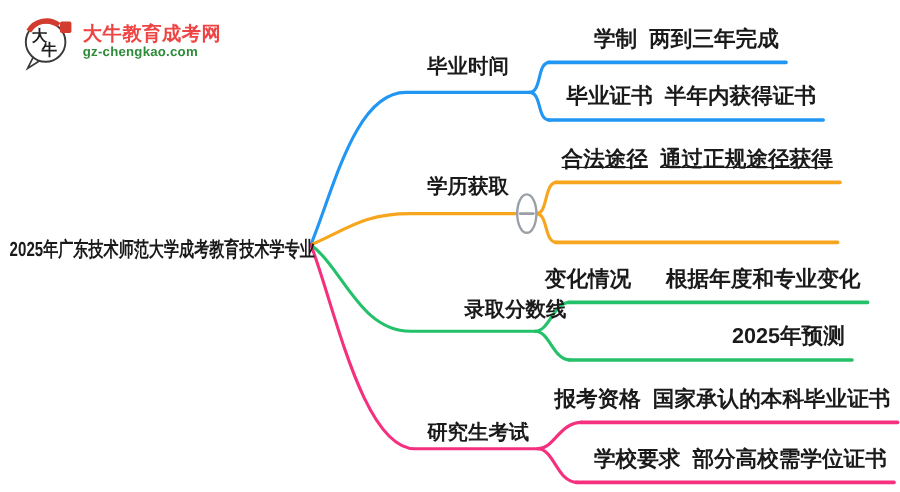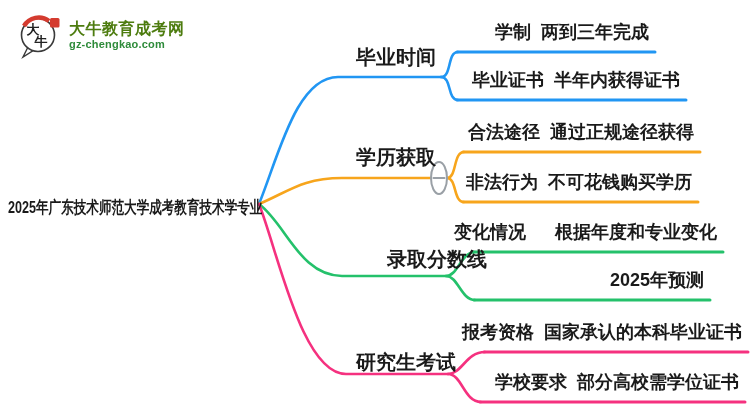--- a/index.html
+++ b/index.html
@@ -3,42 +3,42 @@
 <meta charset="utf-8">
 <style>
   html,body{margin:0;padding:0;background:#fff;}
   body{font-family:"Liberation Sans","DejaVu Sans",sans-serif;color:#1a1a1a;}
   .stage{position:relative;width:750px;height:410px;background:#fff;overflow:hidden;}
   .stage svg.connectors{position:absolute;left:0;top:0;}
 
   
   .logo{position:absolute;left:16px;top:11px;display:flex;align-items:center;gap:7px;cursor:pointer;}
   .logo-text{display:flex;flex-direction:column;line-height:1.12;}
-  .logo-name{font-size:16px;font-weight:700;color:#4d7c0f;letter-spacing:.5px;}
+  .logo-name{font-size:16px;font-weight:700;color:#ef4444;letter-spacing:.5px;}
   .logo-url{font-size:11px;font-weight:700;color:#2E8B3A;letter-spacing:.2px;}
 
   
   .main-topic{position:absolute;left:8px;top:196px;font-size:17px;font-weight:700;
     white-space:nowrap;transform:scaleX(.74);transform-origin:left center;}
 
   
-  .branch-label{position:absolute;font-size:20px;font-weight:600;white-space:nowrap;}
+  .branch-label{position:absolute;font-size:17px;font-weight:600;white-space:nowrap;}
   .bl-1{left:356px;top:44px;}
   .bl-2{left:356px;top:144px;}
   .bl-3{left:351px;top:246px;margin-left:36px;}
   .bl-4{left:356px;top:349px;}
 
   
   .leaf{position:absolute;height:30px;box-sizing:border-box;display:flex;
     justify-content:flex-end;align-items:flex-end;
     padding:0 6px 8px 20px;font-size:18px;font-weight:600;white-space:nowrap;}
   .leaf .v{margin-left:10px;}
   .lf-a{left:457px;top:22px;width:198px;}
   .lf-b{left:457px;top:70px;width:229px;}
-  .lf-c{left:463px;top:122px;width:237px;}
+  .lf-c{left:463px;top:122px;width:237px;text-decoration:underline;}
   .lf-d{left:463px;top:172px;width:235px;}
   .lf-e{left:474px;top:222px;width:249px;gap:19px;}
   .lf-f{left:474px;top:270px;width:236px;}
   .lf-g{left:484px;top:322px;width:264px;}
   .lf-h{left:480px;top:372px;width:265px;}
 </style>
 </head>
 <body>
 
 <div class="stage">
@@ -118,24 +118,20 @@
     <span class="v">两到三年完成</span>
   </div>
   <div class="leaf lf-b">
     <span class="k">毕业证书</span>
     <span class="v">半年内获得证书</span>
   </div>
   <div class="leaf lf-c">
     <span class="k">合法途径</span>
     <span class="v">通过正规途径获得</span>
   </div>
-  <div class="leaf lf-d">
-    <span class="k">非法行为</span>
-    <span class="v">不可花钱购买学历</span>
-  </div>
   <div class="leaf lf-e">
     <span class="k">变化情况</span>
     <span class="v">根据年度和专业变化</span>
   </div>
   <div class="leaf lf-f">
     <span class="k">2025年预测</span>
   </div>
   <div class="leaf lf-g">
     <span class="k">报考资格</span>
     <span class="v">国家承认的本科毕业证书</span>

